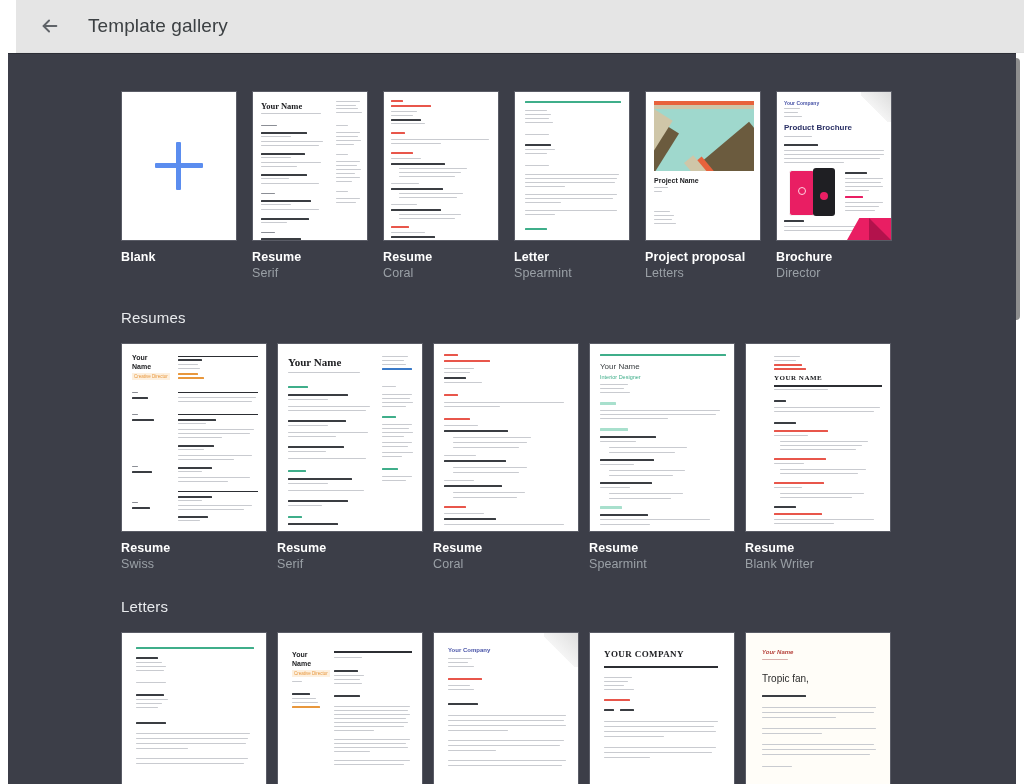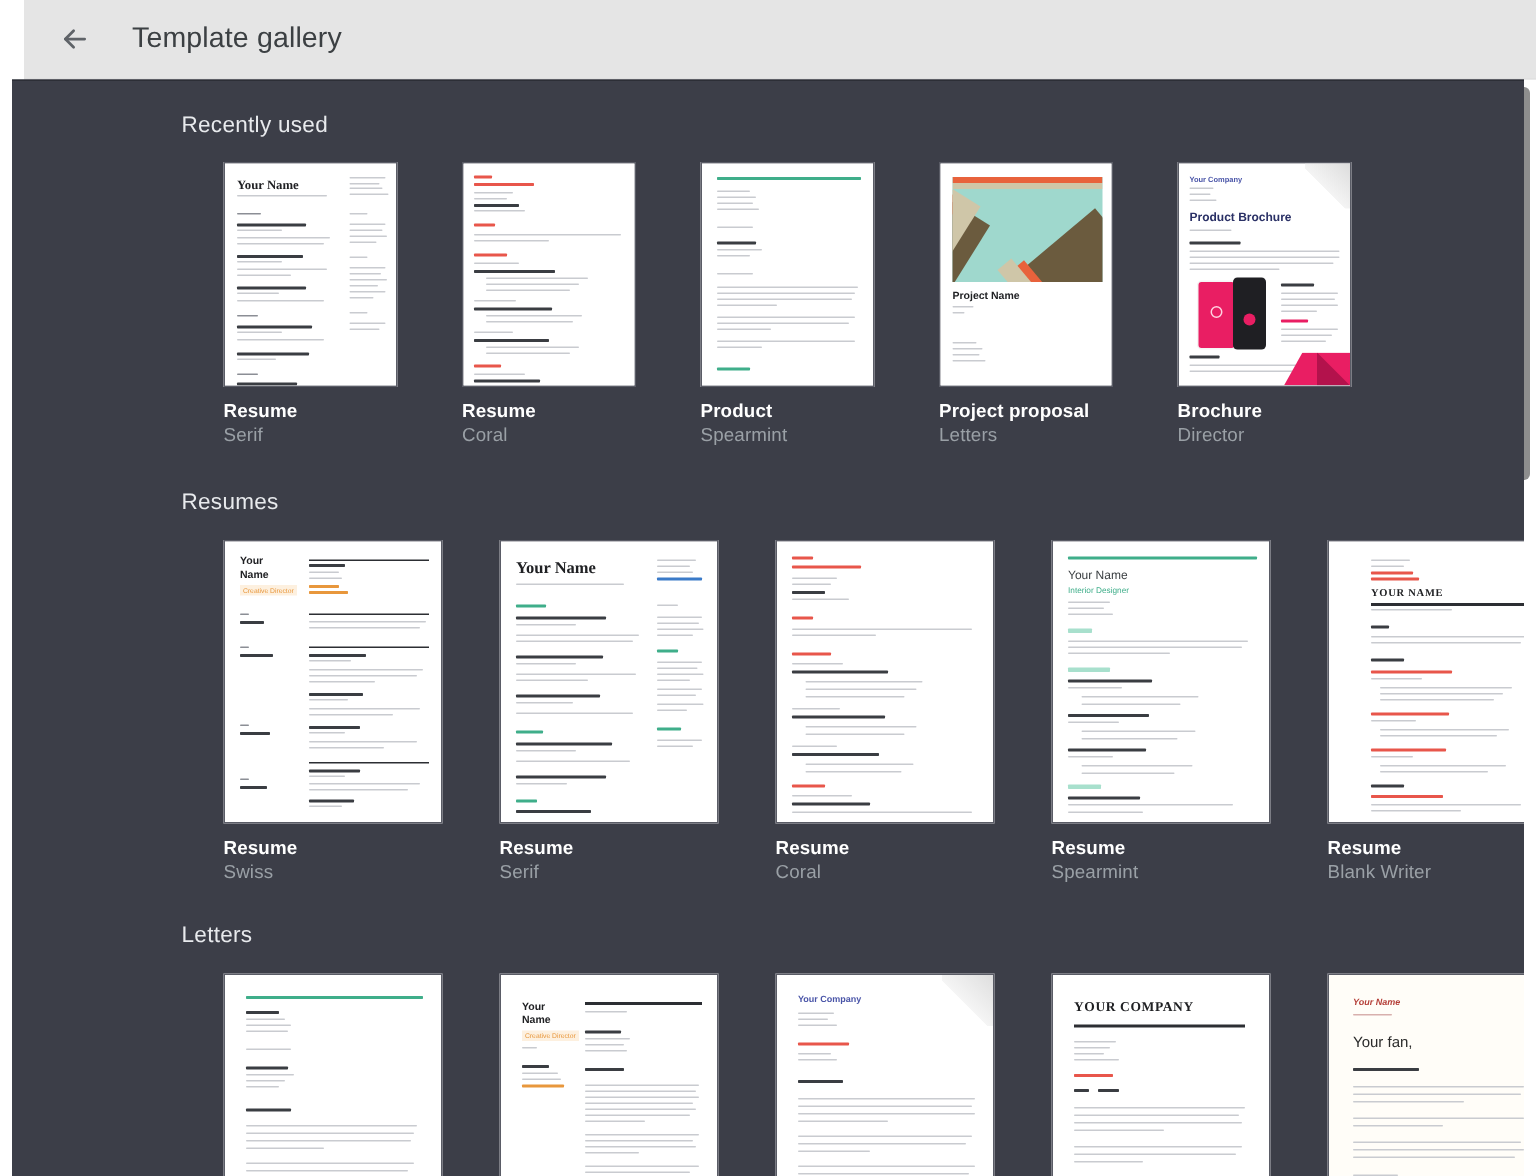--- a/index.html
+++ b/index.html
@@ -41,21 +41,21 @@
   .gallery-inner { padding: 0 0 0 0; position: relative; }
 
   .section { position: relative; }
   .section-title {
     color: #e8eaed; font-size: 15px; font-weight: 400;
     letter-spacing: .2px;
     padding-left: 113px;
   }
 
   .row { display: flex; padding-left: 113px; }
-  .card { cursor: pointer; margin-left: 28px; }
+  .card { cursor: pointer; }
   .thumb {
     background: #ffffff;
     border: 1px solid #5a5c66;
     overflow: hidden;
     position: relative;
   }
   .card-label {
     color: #ffffff; font-size: 12.5px; font-weight: 700;
     margin-top: 9px; letter-spacing: .1px;
   }
@@ -124,24 +124,30 @@
 </div>
 
 <div class="scrollbar">
   <div class="scroll-thumb"></div>
 </div>
 
 <div class="gallery">
   <div class="gallery-inner">
 
     <div class="section" style="padding-top:21px;">
-      <div class="section-title">Recently used</div>
 
       <div class="row row-recent" style="margin-top:16px;">
 
+        <div class="card">
+          <div class="thumb">
+            <div class="blank-plus"></div>
+          </div>
+          <div class="card-label">Blank</div>
+          <div class="card-sub"></div>
+        </div>
 
         <div class="card">
           <div class="thumb">
             <div class="pg">
               <div class="hd" style="left:8px;top:9px;font-size:8.5px;font-family:'Liberation Serif',serif;">Your Name</div>
               <div class="ln" style="left:8px;top:21px;width:60px;height:1.2px;"></div>
               <div class="ln" style="left:83px;top:9px;width:24px;"></div>
               <div class="ln" style="left:83px;top:12.5px;width:20px;"></div>
               <div class="ln" style="left:83px;top:16px;width:22px;"></div>
               <div class="ln" style="left:83px;top:19.5px;width:26px;"></div>
@@ -239,21 +245,21 @@
               <div class="ln" style="left:10px;top:90px;width:90px;"></div>
               <div class="ln" style="left:10px;top:94px;width:40px;"></div>
               <div class="ln" style="left:10px;top:102px;width:92px;"></div>
               <div class="ln" style="left:10px;top:106px;width:88px;"></div>
               <div class="ln" style="left:10px;top:110px;width:36px;"></div>
               <div class="ln" style="left:10px;top:118px;width:92px;"></div>
               <div class="ln" style="left:10px;top:122px;width:30px;"></div>
               <div class="acc" style="left:10px;top:136px;width:22px;background:#3fae8a;"></div>
             </div>
           </div>
-          <div class="card-label">Product</div>
+          <div class="card-label">Letter</div>
           <div class="card-sub">Spearmint</div>
         </div>
 
         <div class="card">
           <div class="thumb">
             <div class="pg">
               <div style="position:absolute;left:8px;top:9px;width:100px;height:70px;overflow:hidden;background:#9fd8cd;">
                 <div style="position:absolute;left:0;top:0;width:100px;height:4px;background:#e8623c;"></div>
                 <div style="position:absolute;left:0;top:4px;width:100px;height:4px;background:#cfc6a8;"></div>
                 <div style="position:absolute;left:-14px;top:8px;width:46px;height:80px;background:#6b5b3e;transform:rotate(32deg);transform-origin:top left;"></div>
@@ -660,21 +666,21 @@
           </div>
           <div class="card-label"></div>
           <div class="card-sub"></div>
         </div>
 
         <div class="card">
           <div class="thumb">
             <div style="position:absolute;inset:0;background:#fffdf8;">
               <div style="position:absolute;left:16px;top:16px;font-size:6px;font-weight:700;font-style:italic;color:#b5403a;">Your Name</div>
               <div class="ln" style="left:16px;top:26px;width:26px;background:#d8b0ad;"></div>
-              <div style="position:absolute;left:16px;top:40px;font-size:10px;font-weight:400;color:#2b2b2b;">Your fan,</div>
+              <div style="position:absolute;left:16px;top:40px;font-size:10px;font-weight:400;color:#2b2b2b;">Tropic fan,</div>
               <div class="ln k" style="left:16px;top:62px;width:44px;"></div>
               <div class="ln" style="left:16px;top:74px;width:114px;"></div>
               <div class="ln" style="left:16px;top:79px;width:112px;"></div>
               <div class="ln" style="left:16px;top:84px;width:74px;"></div>
               <div class="ln" style="left:16px;top:95px;width:114px;"></div>
               <div class="ln" style="left:16px;top:100px;width:60px;"></div>
               <div class="ln" style="left:16px;top:111px;width:112px;"></div>
               <div class="ln" style="left:16px;top:116px;width:114px;"></div>
               <div class="ln" style="left:16px;top:121px;width:108px;"></div>
               <div class="ln" style="left:16px;top:133px;width:30px;"></div>

